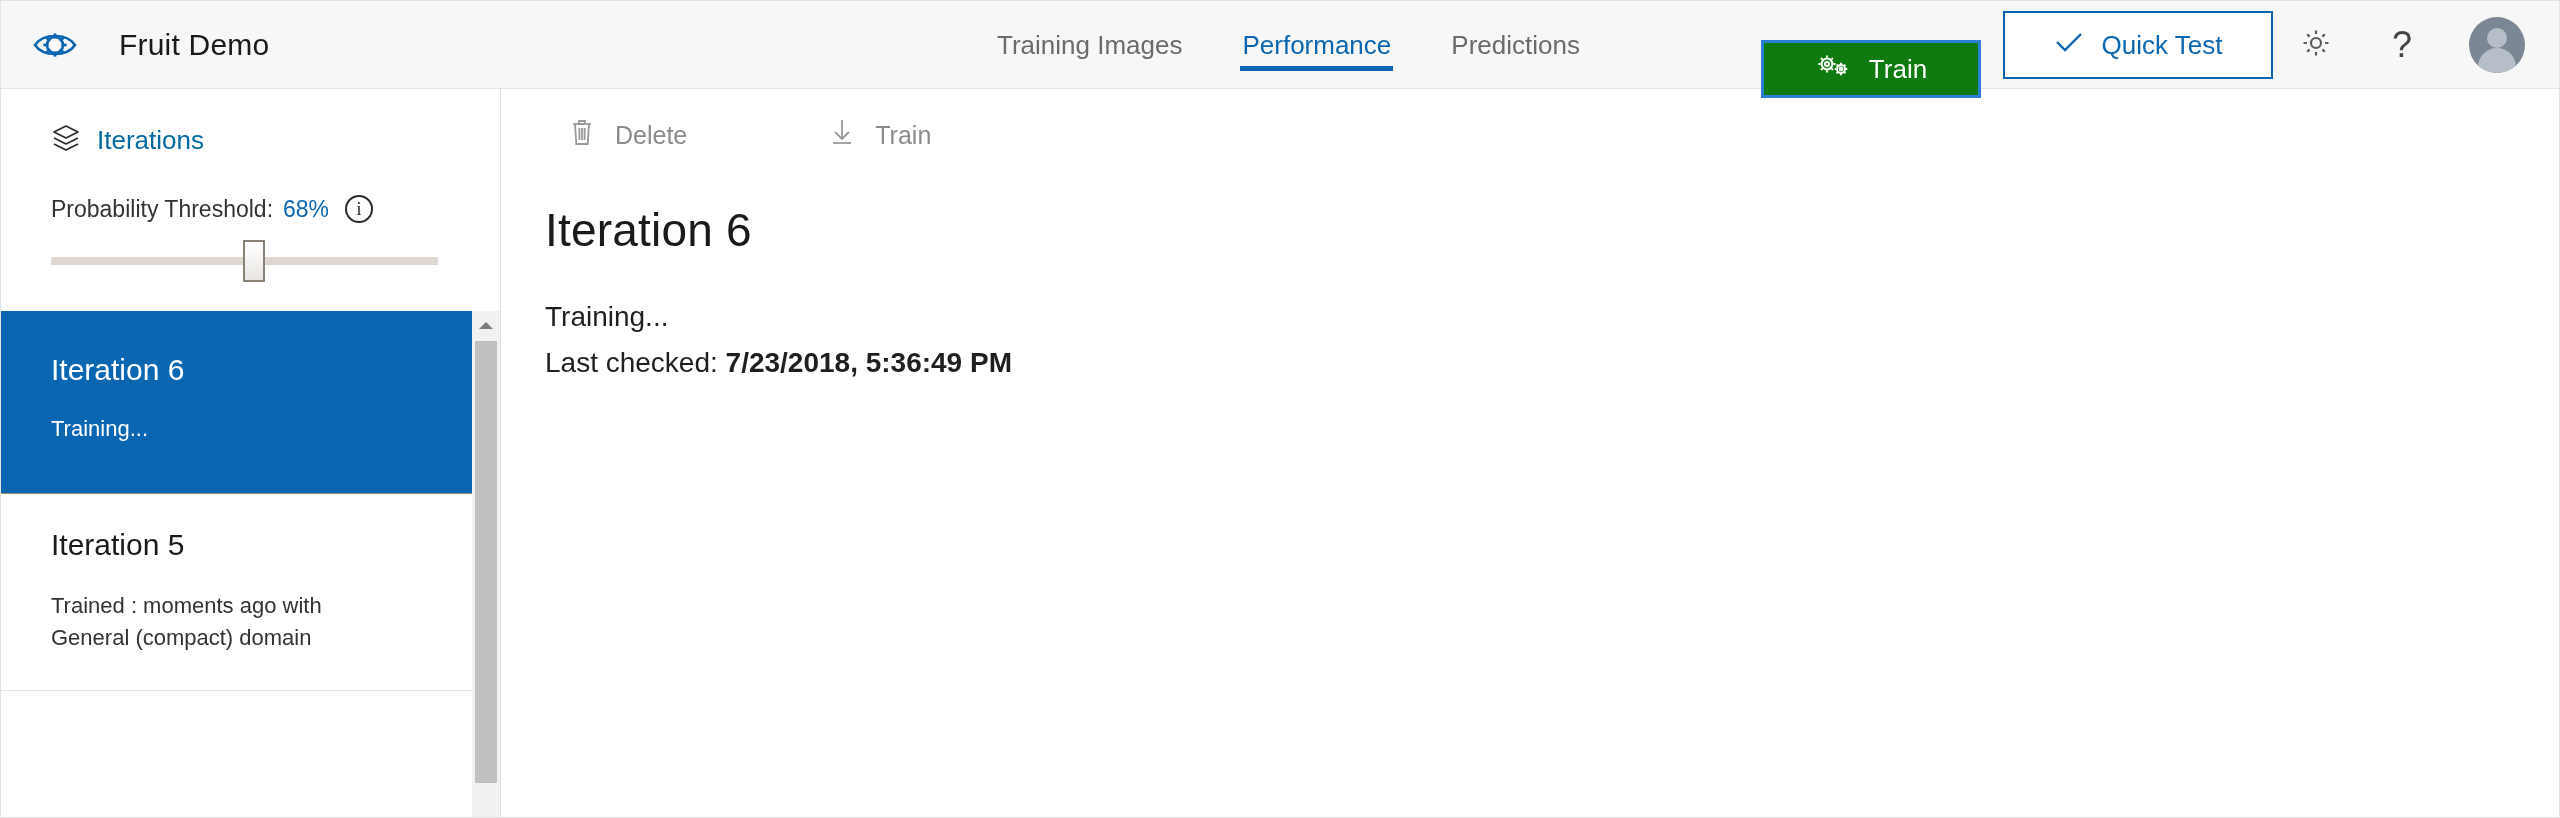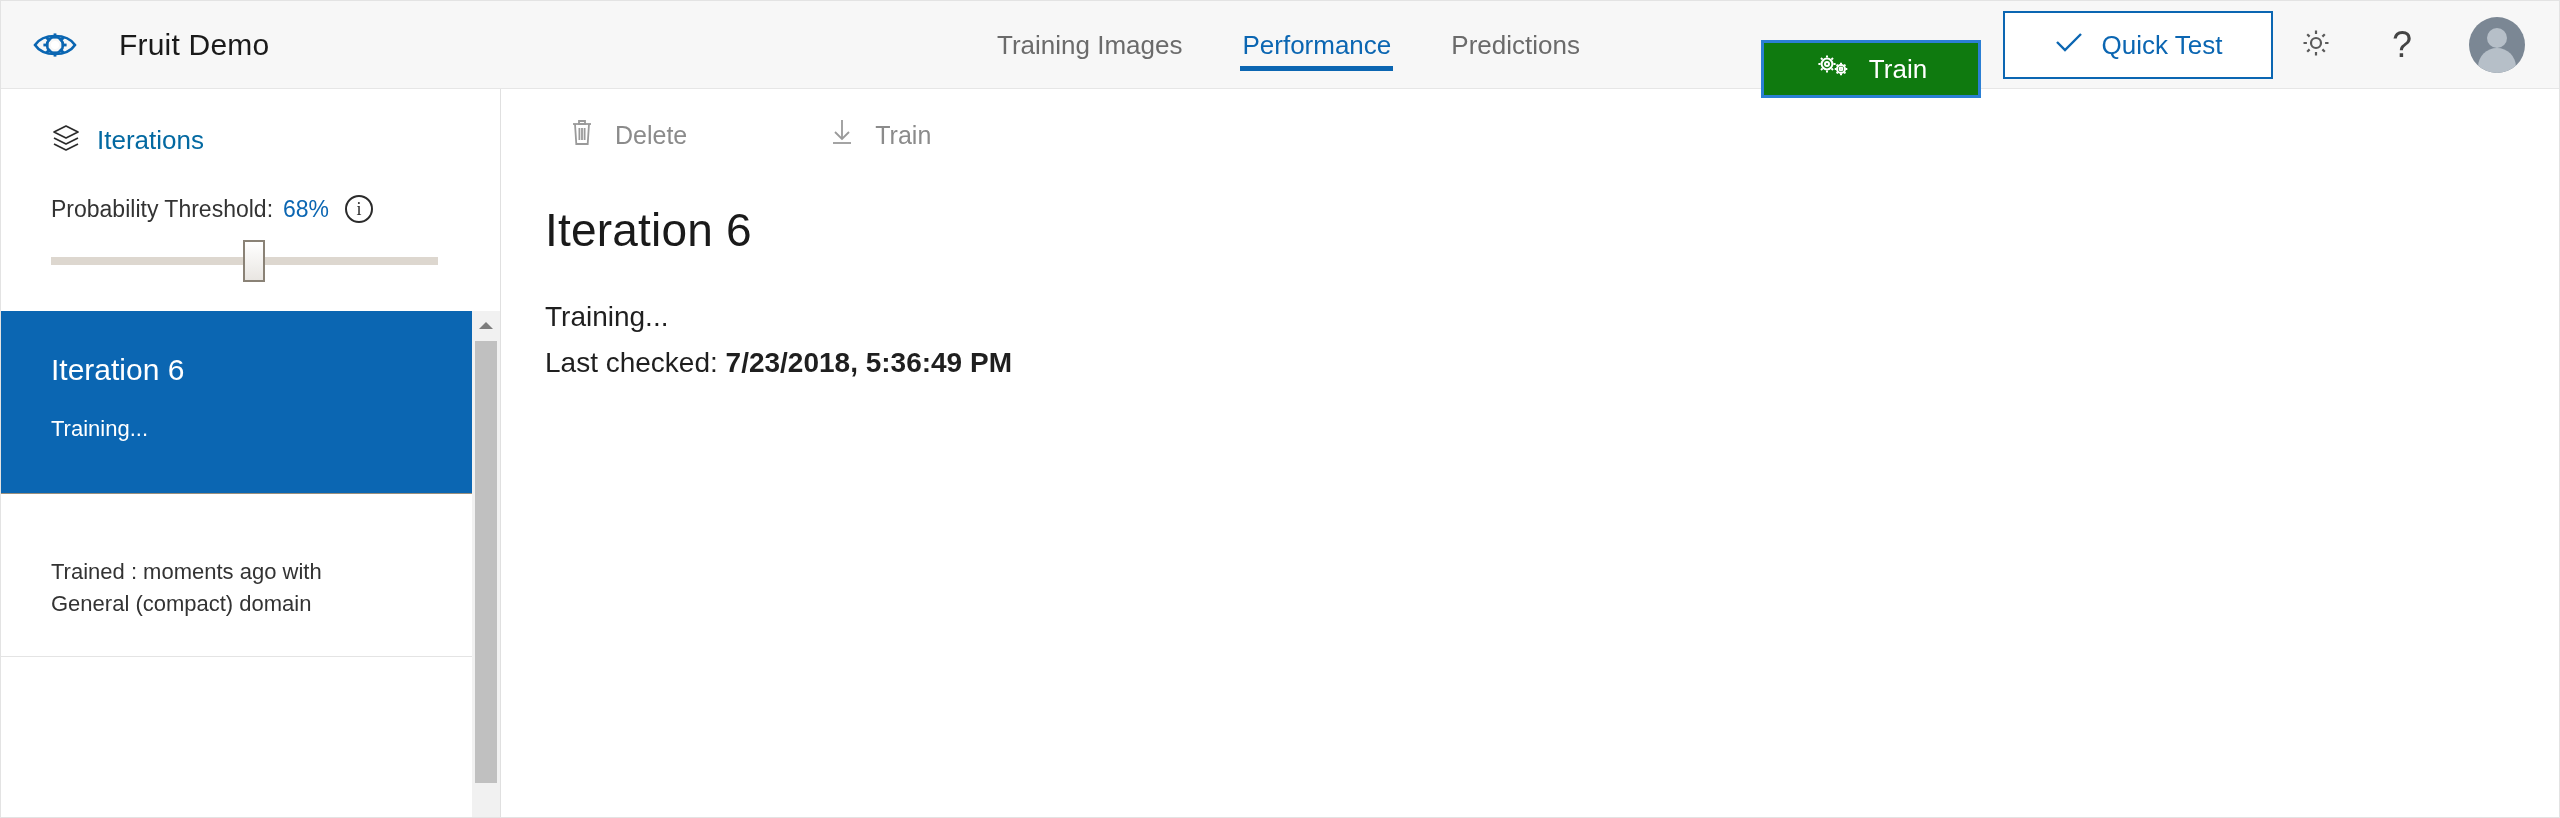--- a/index.html
+++ b/index.html
@@ -281,20 +281,21 @@
           <div class="slider-thumb" style="left: 48%;"></div>
         </div>
       </div>
 
       <div class="iter-list">
         <div class="iter-item selected">
           <div class="iter-title">Iteration 6</div>
           <div class="iter-sub">Training...</div>
         </div>
         <div class="iter-item">
+          <div class="iter-title">Iteration 5</div>
           <div class="iter-sub">Trained : moments ago with General (compact) domain</div>
         </div>
 
         <div class="scroll">
           <div class="scroll-up">
             <svg width="18" height="12" viewBox="0 0 18 12">
               <path d="M9 3 L16 10 L2 10 Z" fill="#7d7d7d"></path>
             </svg>
           </div>
           <div class="scroll-thumb"></div>

